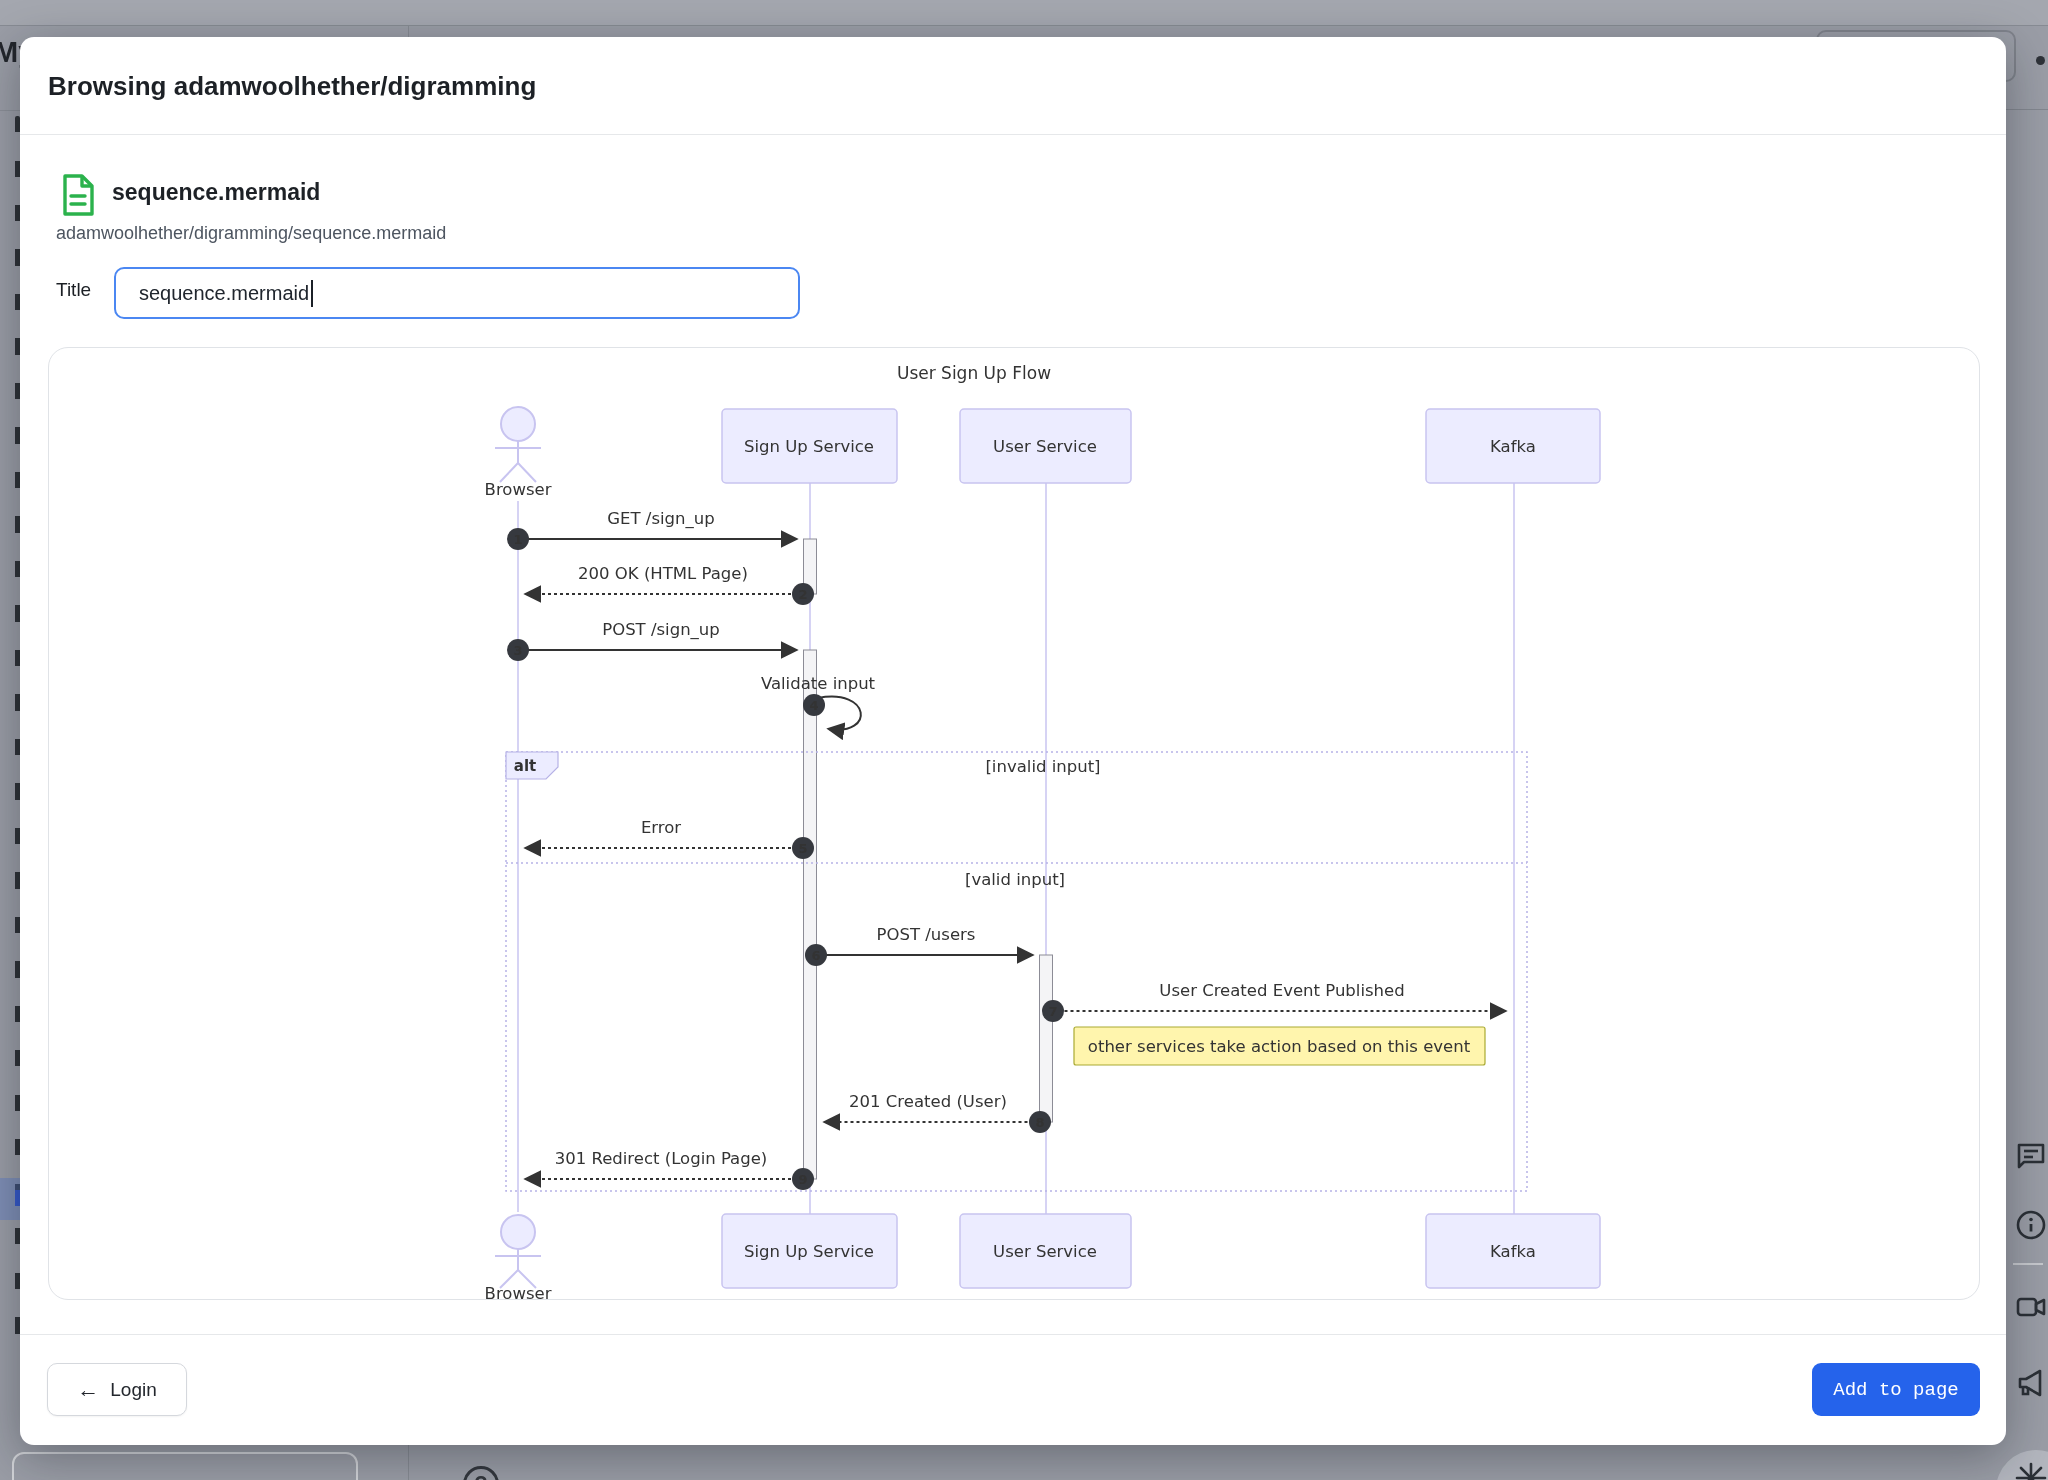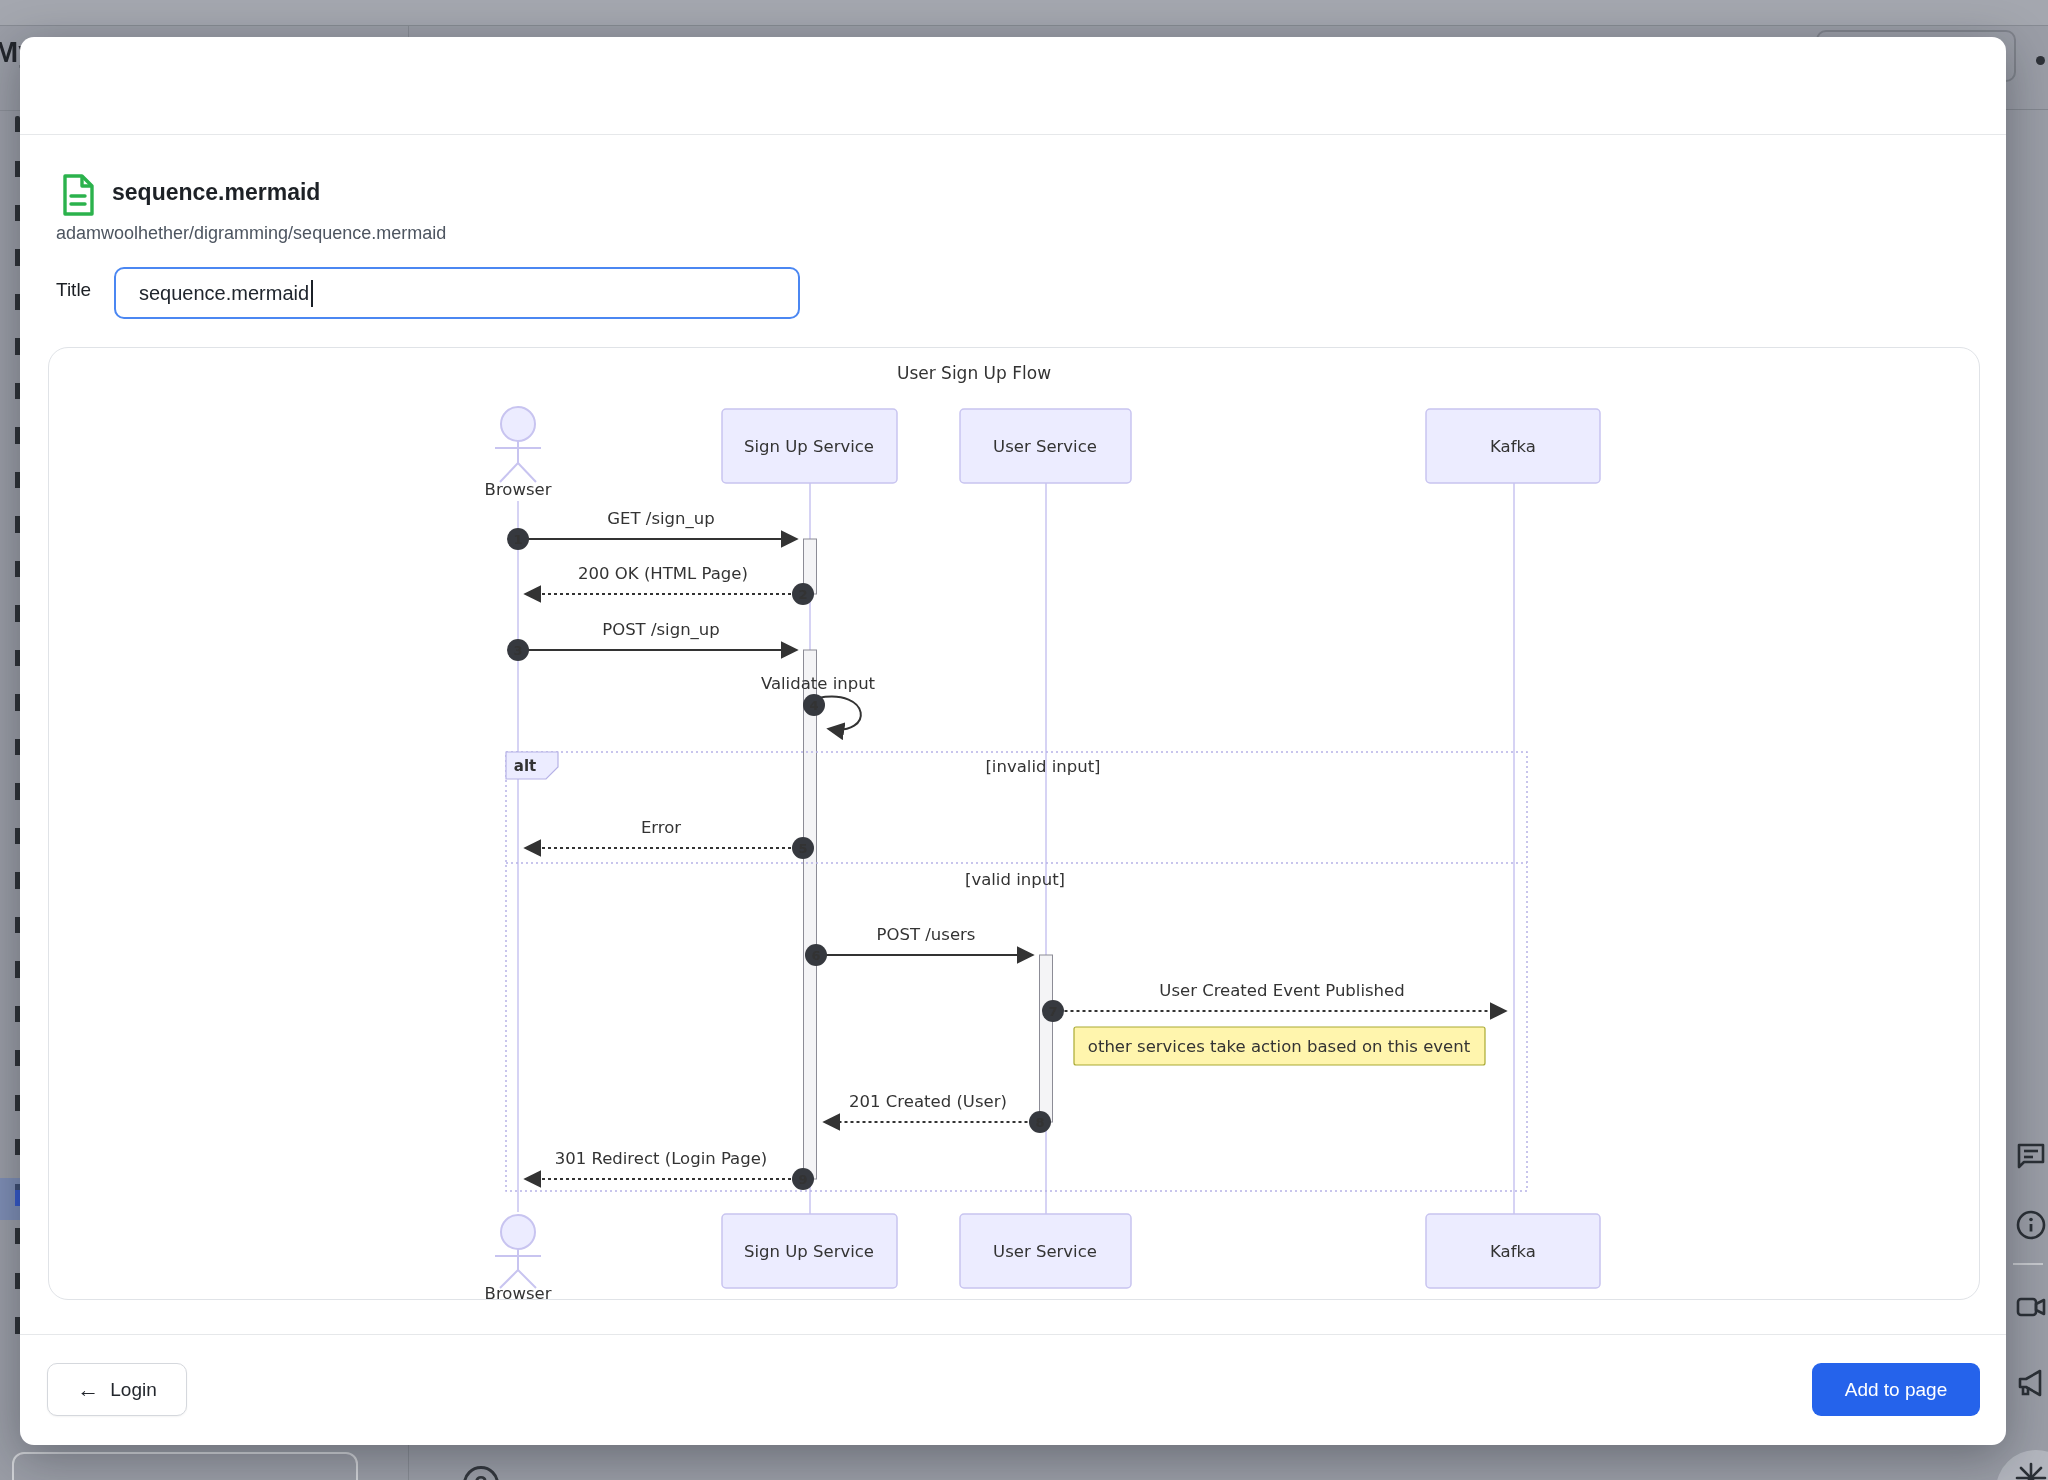--- a/index.html
+++ b/index.html
@@ -54,21 +54,21 @@
   .footer-hr { position:absolute; left:0; top:1297px; width:100%; height:1px; background:#e6e8ea; }
   .btn-back { position:absolute; left:27px; top:1326px; width:140px; height:53px;
     background:#fff; border:1.5px solid #d5d8dd; border-radius:10px;
     box-shadow:0 1px 2px rgba(0,0,0,0.05);
     display:flex; align-items:center; justify-content:center; gap:11px;
     font-size:19px; font-weight:500; color:#23272d; cursor:pointer; }
   .btn-back .arrow { font-size:22px; line-height:1; }
   .btn-add { position:absolute; left:1792px; top:1326px; width:168px; height:53px;
     background:#2563eb; border:none; border-radius:9px;
     display:flex; align-items:center; justify-content:center;
-    font-size:19px; font-weight:500; color:#ffffff; font-family:Liberation Sans, sans-serif; cursor:pointer; }
+    font-size:19px; font-weight:500; color:#ffffff; font-family:Liberation Mono, monospace; cursor:pointer; }
   
   svg.diagram text { font-family:"DejaVu Sans", sans-serif; fill:#333333; }
   text.msg { font-size:16.5px; }
   text.actor { font-size:16.5px; fill:#15181d; }
   text.cond { font-size:16.5px; }
   text.dtitle { font-size:17px; }
   text.altlbl { font-size:15px; font-weight:700; fill:#1c1e22; }
   text.num { font-size:13px; font-weight:700; fill:#ffffff; }
   text.note { font-size:16.5px; }
 </style>
@@ -115,20 +115,21 @@
   <svg class="rail-icon" style="top:1460px" viewBox="0 0 36 36">
     <g stroke="#2b3036" stroke-width="2.6" stroke-linecap="round">
       <line x1="18" y1="4" x2="18" y2="32"></line>
         <line x1="4" y1="18" x2="32" y2="18"></line>
       <line x1="8" y1="8" x2="28" y2="28"></line>
         <line x1="28" y1="8" x2="8" y2="28"></line>
     </g>
   </svg>
 
   <div class="modal">
+    <div class="modal-title">Browsing adamwoolhether/digramming</div>
     <div class="modal-hr"></div>
 
     <svg class="file-icon" width="36" height="44" viewBox="0 0 36 44">
       <path d="M5 3 h17 l10 10 v28 h-27 z" fill="none" stroke="#2bb24c" stroke-width="3.4" stroke-linejoin="round"></path>
       <path d="M22 3 v10 h10" fill="none" stroke="#2bb24c" stroke-width="3.4" stroke-linejoin="round"></path>
       <line x1="11" y1="23" x2="25" y2="23" stroke="#2bb24c" stroke-width="3.4" stroke-linecap="round"></line>
       <line x1="11" y1="31" x2="25" y2="31" stroke="#2bb24c" stroke-width="3.4" stroke-linecap="round"></line>
     </svg>
     <div class="file-name">sequence.mermaid</div>
     <div class="file-path">adamwoolhether/digramming/sequence.mermaid</div>

